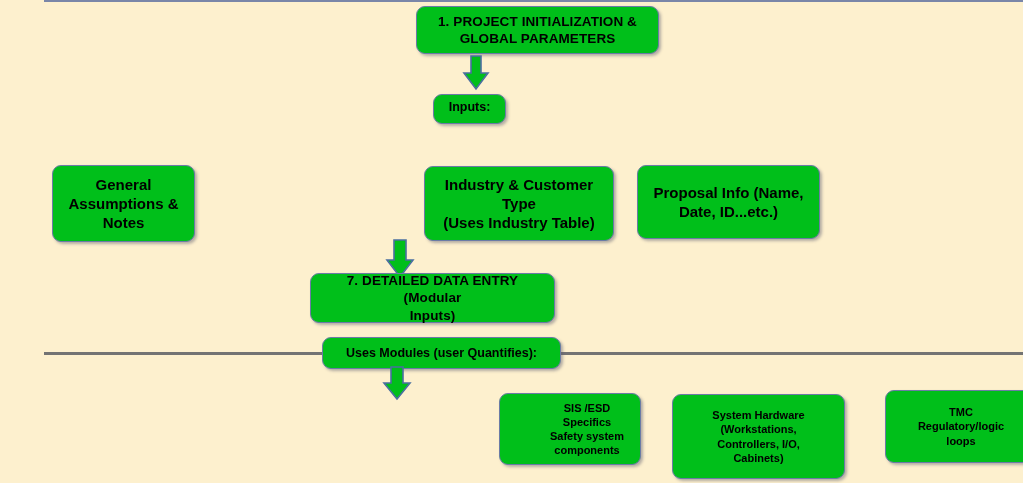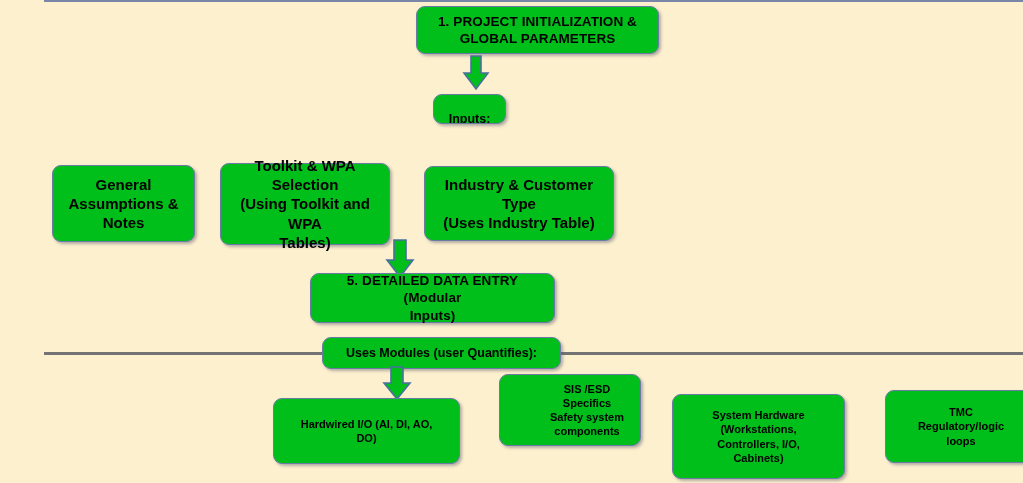--- a/index.html
+++ b/index.html
@@ -49,21 +49,21 @@
     font-size: 12.5px;
   }
   .node.item {
     font-size: 15px;
   }
   .node.item-sm {
     font-size: 11px;
   }
   .node.clip {
     align-items: flex-start;
-    padding-top: 16px;
+    padding-top: 4px;
     overflow: hidden;
   }
   
   .arrow {
     position: absolute;
   }
   .arrow svg {
     display: block;
     overflow: visible;
   }
@@ -81,51 +81,48 @@
       <polygon points="8,0 18,0 18,17 25,17 13,33 1,17 8,17" fill="#00BF1A" stroke="#4A6FA0" stroke-width="1.6"></polygon>
     </svg>
   </div>
 
   <div class="node subheader clip" style="left:389px; top:92px; width:73px; height:30px;">Inputs:</div>
 
   <div class="node item" style="left:8px; top:163px; width:143px; height:77px;">General
 Assumptions &amp;
 Notes</div>
 
-  <div class="node item" style="left:176px; top:161px; width:170px; height:82px;">Toolkit &amp; WPA Selection
-(Using Toolkit and WPA
-Tables)</div>
 
   <div class="node item" style="left:380px; top:164px; width:190px; height:75px;">Industry &amp; Customer Type
 (Uses Industry Table)</div>
 
+  <div class="node item" style="left:593px; top:163px; width:183px; height:74px;">Proposal Info (Name,
+Date, ID...etc.)</div>
 
 
   <div class="arrow" style="left:342px; top:238px; width:28px; height:38px;">
     <svg width="28" height="38" viewBox="0 0 28 38">
       <polygon points="8,0 20,0 20,20 27,20 14,37 1,20 8,20" fill="#00BF1A" stroke="#4A6FA0" stroke-width="1.6"></polygon>
     </svg>
   </div>
 
-  <div class="node phase" style="left:266px; top:271px; width:245px; height:50px;">5. DETAILED DATA ENTRY (Modular
+  <div class="node phase" style="left:266px; top:271px; width:245px; height:50px;">7. DETAILED DATA ENTRY (Modular
 Inputs)</div>
 
   <div class="node subheader" style="left:278px; top:335px; width:239px; height:32px;">Uses Modules (user Quantifies):</div>
 
   <div class="arrow" style="left:339px; top:365px; width:28px; height:33px;">
     <svg width="28" height="33" viewBox="0 0 28 33">
       <polygon points="8,0 20,0 20,16 27,16 14,32 1,16 8,16" fill="#00BF1A" stroke="#4A6FA0" stroke-width="1.6"></polygon>
     </svg>
   </div>
 
 
-  <div class="node item-sm" style="left:229px; top:396px; width:187px; height:66px;">Hardwired I/O (AI, DI, AO,
-DO)</div>
 
-  <div class="node item-sm" style="left:455px; top:372px; width:142px; height:72px;padding-left:40px;">SIS /ESD Specifics
+  <div class="node item-sm" style="left:455px; top:391px; width:142px; height:72px;padding-left:40px;">SIS /ESD Specifics
 Safety system
 components</div>
 
   <div class="node item-sm" style="left:628px; top:392px; width:173px; height:85px;">System Hardware
 (Workstations,
 Controllers, I/O,
 Cabinets)</div>
 
   <div class="node item-sm" style="left:841px; top:388px; width:152px; height:73px;">TMC
 Regulatory/logic

